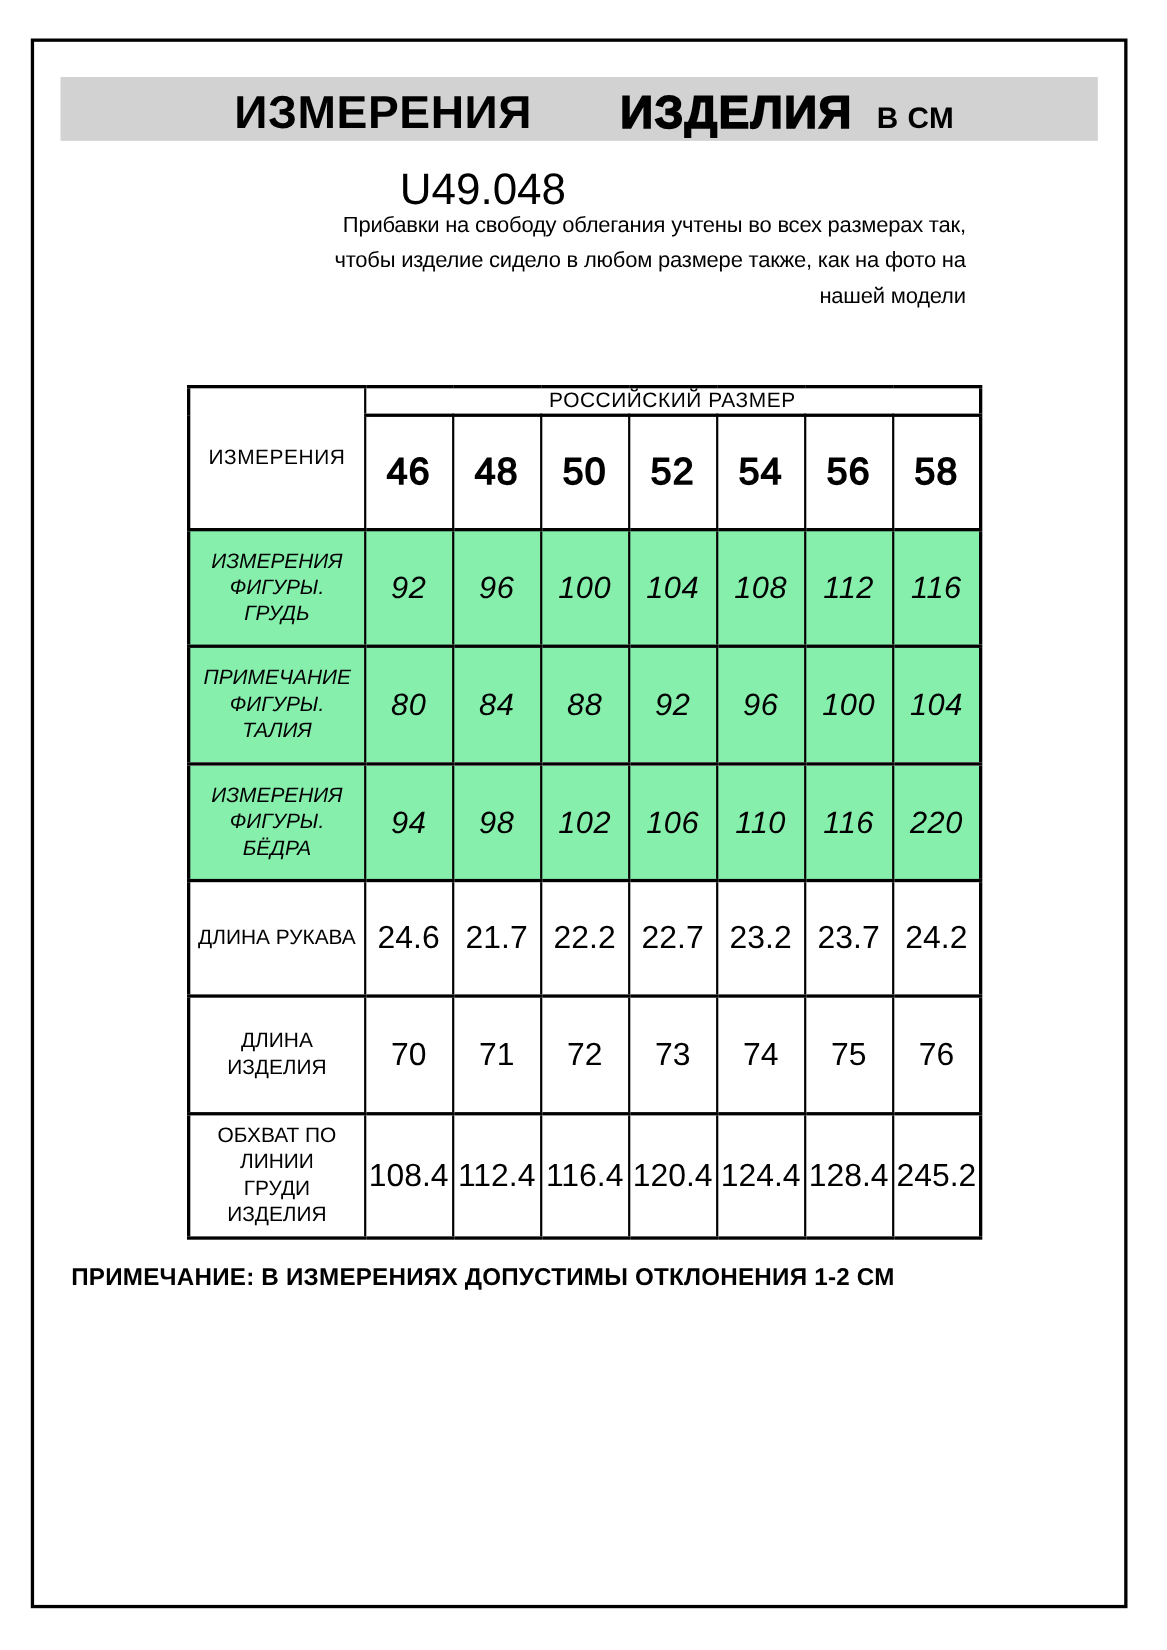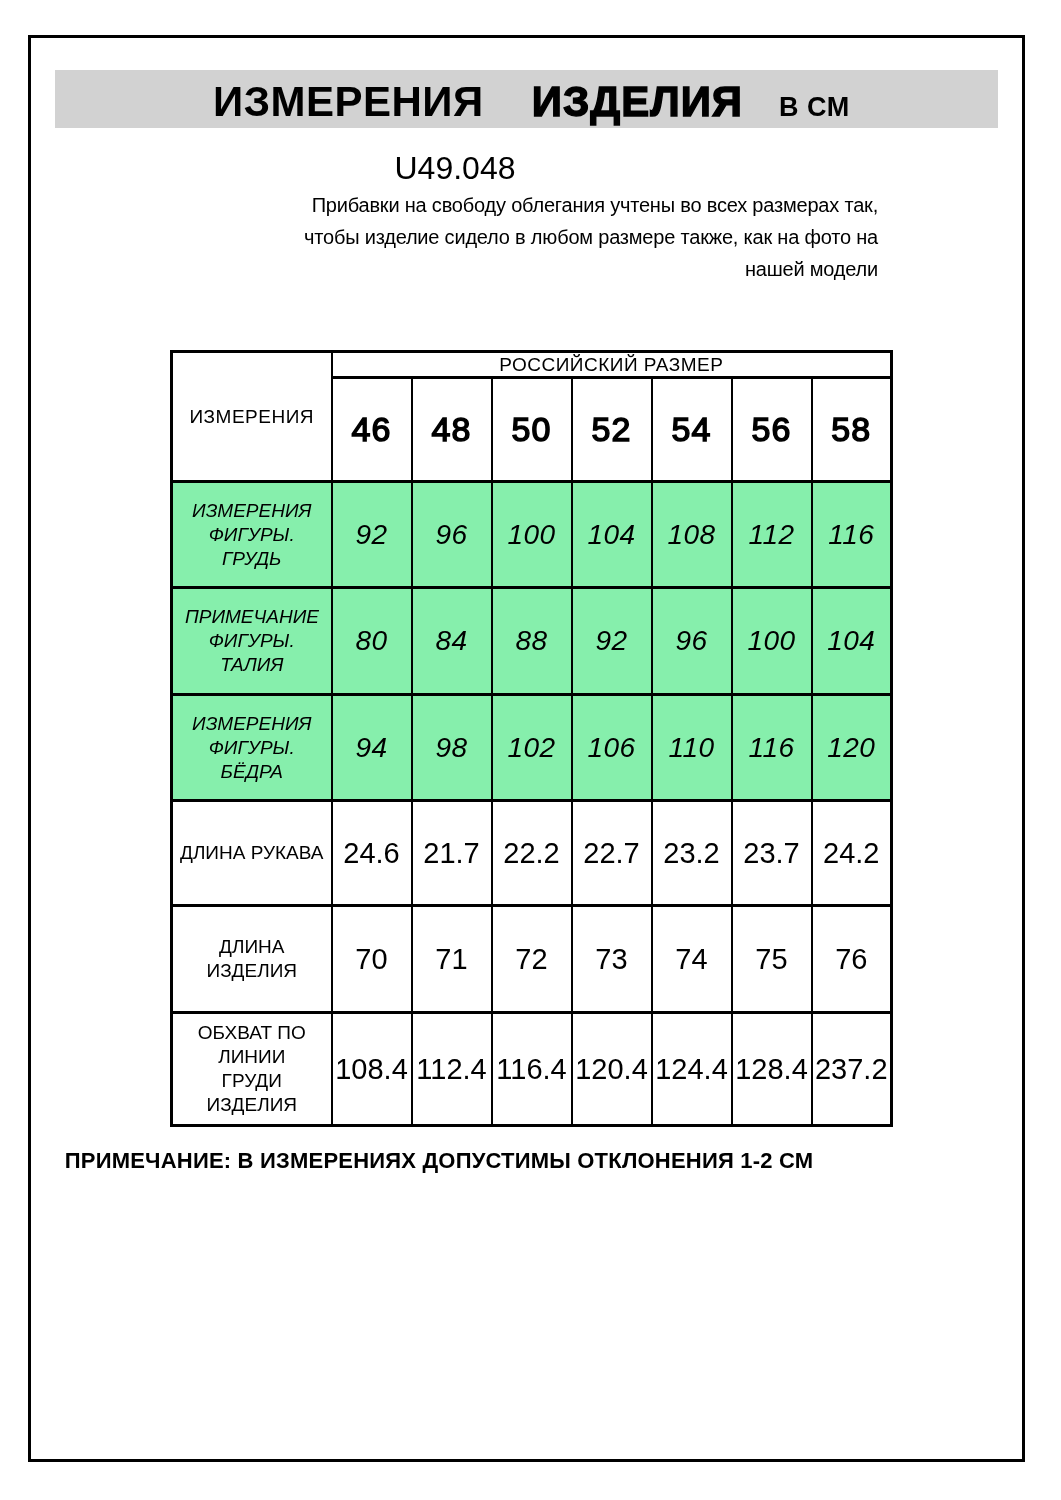--- a/index.html
+++ b/index.html
@@ -31,38 +31,38 @@
     align-items: baseline;
     padding-top: 8px;
   }
   .title-main {
     margin-left: 158px;
     font-size: 42px; font-weight: 700;
     letter-spacing: 0.5px;
     white-space: nowrap;
   }
   .title-bold {
-    margin-left: 48px;
+    margin-left: 80px;
     font-size: 42px; font-weight: 700;
     -webkit-text-stroke: 1.4px #000000;
     letter-spacing: 1px;
     white-space: nowrap;
   }
   .title-unit {
-    margin-left: 36px;
+    margin-left: 22px;
     font-size: 27px; font-weight: 700;
     letter-spacing: 0.5px;
     white-space: nowrap;
   }
 
   .product-code {
     position: absolute;
-    left: 16px; top: 150px; width: 100%;
+    left: 0; top: 150px; width: 100%;
     text-align: center;
-    font-size: 32px; font-weight: 400;
+    font-size: 40px; font-weight: 400;
   }
 
   .description {
     position: absolute;
     left: 0; top: 189px; width: 100%;
     text-align: right;
     font-size: 20px; font-weight: 400;
     line-height: 32px;
     letter-spacing: -0.2px;
   }
@@ -184,21 +184,21 @@
       </tr>
 
       <tr class="figure-row r5">
         <td class="label-cell">ИЗМЕРЕНИЯ ФИГУРЫ. БЁДРА</td>
         <td class="value-cell">94</td>
         <td class="value-cell">98</td>
         <td class="value-cell">102</td>
         <td class="value-cell">106</td>
         <td class="value-cell">110</td>
         <td class="value-cell">116</td>
-        <td class="value-cell">120</td>
+        <td class="value-cell">220</td>
       </tr>
 
       <tr class="plain-row r6">
         <td class="label-cell">ДЛИНА РУКАВА</td>
         <td class="value-cell">24.6</td>
         <td class="value-cell">21.7</td>
         <td class="value-cell">22.2</td>
         <td class="value-cell">22.7</td>
         <td class="value-cell">23.2</td>
         <td class="value-cell">23.7</td>
@@ -217,19 +217,19 @@
       </tr>
 
       <tr class="plain-row r8">
         <td class="label-cell">ОБХВАТ ПО ЛИНИИ ГРУДИ ИЗДЕЛИЯ</td>
         <td class="value-cell">108.4</td>
         <td class="value-cell">112.4</td>
         <td class="value-cell">116.4</td>
         <td class="value-cell">120.4</td>
         <td class="value-cell">124.4</td>
         <td class="value-cell">128.4</td>
-        <td class="value-cell">237.2</td>
+        <td class="value-cell">245.2</td>
       </tr>
     </tbody>
   </table>
 
   <div class="note">ПРИМЕЧАНИЕ: В ИЗМЕРЕНИЯХ ДОПУСТИМЫ ОТКЛОНЕНИЯ 1-2 СМ</div>
 </div>
 
 </body></html>

